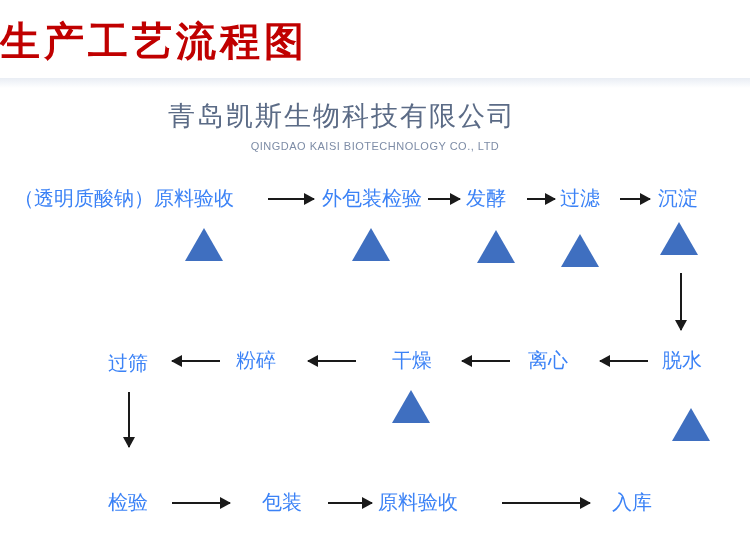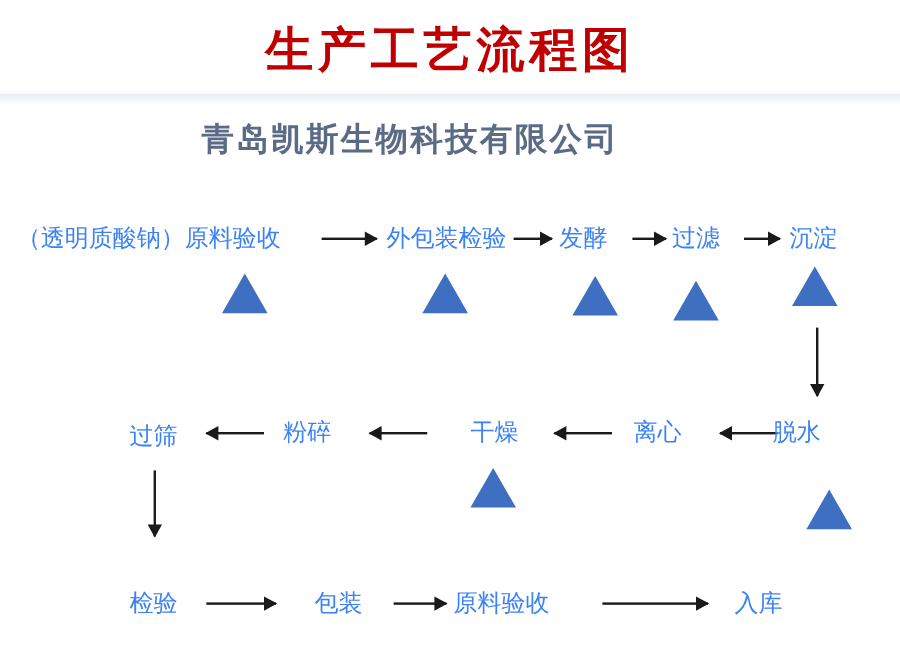--- a/index.html
+++ b/index.html
@@ -19,21 +19,21 @@
     width: 750px;
     height: 552px;
   }
 
   
   .title {
     position: absolute;
     left: 0;
     top: 14px;
     width: 750px;
-    text-align: center;
+    text-align: left;
     font-size: 40px;
     font-weight: bold;
     color: #c00000;
     letter-spacing: 4px;
     font-family: "Liberation Serif", serif;
   }
   .header-rule {
     position: absolute;
     left: 0;
     top: 78px;
@@ -44,21 +44,20 @@
   .company-cn {
     position: absolute;
     left: 0;
     top: 98px;
     width: 684px;
     text-align: center;
     font-size: 27px;
     color: #5b6b86;
     letter-spacing: 2px;
     font-family: "Liberation Serif", serif;
-    font-weight: bold;
   }
   .company-en {
     position: absolute;
     left: 0;
     top: 140px;
     width: 750px;
     text-align: center;
     font-size: 11px;
     color: #7d8ca6;
     letter-spacing: 0.5px;
@@ -126,20 +125,21 @@
   }
 </style>
 </head>
 <body>
 
 <div class="page">
 
   <div class="title">生产工艺流程图</div>
   <div class="header-rule"></div>
   <div class="company-cn">青岛凯斯生物科技有限公司</div>
+  <div class="company-en">QINGDAO KAISI BIOTECHNOLOGY CO., LTD</div>
 
   <div class="node" style="left:14px; top:185px;">（透明质酸钠）原料验收</div>
   <div class="arrow-h" style="left:268px; top:198px; width:46px;"></div>
   <div class="node" style="left:322px; top:185px;">外包装检验</div>
   <div class="arrow-h" style="left:428px; top:198px; width:32px;"></div>
   <div class="node" style="left:466px; top:185px;">发酵</div>
   <div class="arrow-h" style="left:527px; top:198px; width:28px;"></div>
   <div class="node" style="left:560px; top:185px;">过滤</div>
   <div class="arrow-h" style="left:620px; top:198px; width:30px;"></div>
   <div class="node" style="left:658px; top:185px;text-align:center;">沉淀</div>
@@ -153,21 +153,21 @@
   <div class="arrow-v" style="left:680px; top:273px; height:57px;"></div>
 
   <div class="node" style="left:108px; top:350px;">过筛</div>
   <div class="arrow-h left" style="left:172px; top:360px; width:48px;"></div>
   <div class="node" style="left:236px; top:347px;text-align:right;">粉碎</div>
   <div class="arrow-h left" style="left:308px; top:360px; width:48px;"></div>
   <div class="node" style="left:392px; top:347px;text-align:right;">干燥</div>
   <div class="arrow-h left" style="left:462px; top:360px; width:48px;"></div>
   <div class="node" style="left:528px; top:347px;">离心</div>
   <div class="arrow-h left" style="left:600px; top:360px; width:48px;"></div>
-  <div class="node" style="left:644px; top:347px;">脱水</div>
+  <div class="node" style="left:662px; top:347px;">脱水</div>
 
   <div class="tri" style="left:392px; top:390px;"></div>
   <div class="tri" style="left:672px; top:408px;"></div>
 
   <div class="arrow-v" style="left:128px; top:392px; height:55px;"></div>
 
   <div class="node" style="left:108px; top:489px;">检验</div>
   <div class="arrow-h" style="left:172px; top:502px; width:58px;"></div>
   <div class="node" style="left:262px; top:489px;">包装</div>
   <div class="arrow-h" style="left:328px; top:502px; width:44px;"></div>

